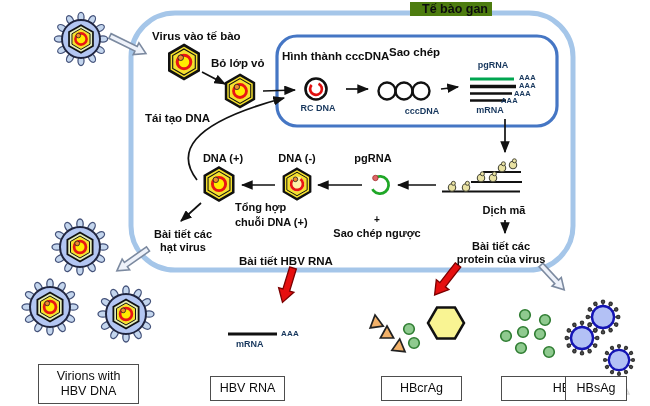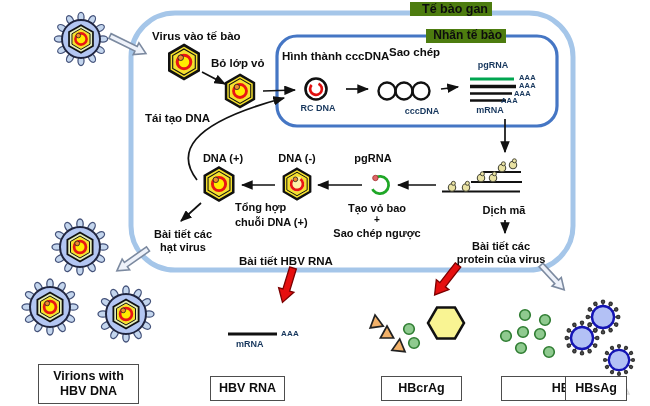--- a/index.html
+++ b/index.html
@@ -12,21 +12,21 @@
     position:absolute;font-weight:bold;color:#0d0d0d;font-size:11px;
     line-height:1.15;white-space:nowrap;text-align:right;
   }
   .center{text-align:center;}
   .mol{color:#17375d;font-size:9px;font-weight:bold;position:absolute;white-space:nowrap;}
   .aaa{color:#17375d;font-size:7.5px;font-weight:bold;position:absolute;letter-spacing:.2px;}
   .bgwhite{background:#4d7c0f;padding:0 4px;text-align:right;}
   .outbox{
     position:absolute;border:1.6px solid #4d4d4d;background:#fff;
     display:flex;align-items:center;justify-content:center;text-align:center;
-    font-weight:bold;color:#0d0d0d;font-size:12.5px;line-height:1.2;
+    font-weight:normal;color:#0d0d0d;font-size:12.5px;line-height:1.2;
   }
 </style>
 </head>
 <body>
 
 <div class="stage">
 
 <svg width="650" height="406" viewBox="0 0 650 406">
   <defs>
     <marker id="ah" viewBox="0 0 10 8" refX="9" refY="4" markerWidth="7" markerHeight="5.6" orient="auto">
@@ -240,21 +240,20 @@
   <g>
     <use href="#hbsag-def" transform="translate(603,317)"></use>
     <use href="#hbsag-def" transform="translate(582,338)"></use>
     <use href="#hbsag-def" transform="translate(619,360) scale(0.92)"></use>
   </g>
 
   <polygon points="622,379 629,394 615,394" fill="none" stroke="#d9d9d9" stroke-width="1.5"></polygon>
 </svg>
 
 <div class="lbl center bgwhite" style="left:410;left:410px;top:2px;width:74px;font-size:12.5px;">Tế bào gan</div>
-<div class="lbl center bgwhite" style="left:426px;top:29px;width:72px;font-size:12px;">Nhân tế bào</div>
 
 <div class="lbl" style="left:152px;top:30px;font-size:11.5px;">Virus vào tế bào</div>
 <div class="lbl" style="left:211px;top:57px;font-size:11.5px;">Bỏ lớp vỏ</div>
 <div class="lbl" style="left:282px;top:50px;font-size:11.5px;">Hình thành cccDNA</div>
 <div class="lbl" style="left:389px;top:46px;font-size:11.5px;">Sao chép</div>
 
 <div class="mol center" style="left:298px;top:103px;width:40px;">RC DNA</div>
 <div class="mol center" style="left:401px;top:106px;width:42px;">cccDNA</div>
 <div class="mol center" style="left:474px;top:60px;width:38px;">pgRNA</div>
 <div class="mol center" style="left:471px;top:105px;width:38px;">mRNA</div>
@@ -265,21 +264,20 @@
 
 <div class="lbl" style="left:145px;top:112px;font-size:11.5px;">Tái tạo DNA</div>
 
 <div class="lbl center" style="left:198px;top:152px;width:50px;">DNA (+)</div>
 <div class="lbl center" style="left:272px;top:152px;width:50px;">DNA (-)</div>
 <div class="lbl center" style="left:350px;top:152px;width:46px;">pgRNA</div>
 
 <div class="lbl" style="left:235px;top:201px;">Tổng hợp</div>
 <div class="lbl" style="left:235px;top:216px;">chuỗi DNA (+)</div>
 
-<div class="lbl center" style="left:330px;top:202px;width:94px;">Tạo vỏ bao</div>
 <div class="lbl center" style="left:330px;top:214px;width:94px;font-size:10px;">+</div>
 <div class="lbl center" style="left:330px;top:227px;width:94px;">Sao chép ngược</div>
 
 <div class="lbl center" style="left:470px;top:204px;width:68px;">Dịch mã</div>
 
 <div class="lbl center" style="left:140px;top:228px;width:86px;">Bài tiết các</div>
 <div class="lbl center" style="left:140px;top:241px;width:86px;">hạt virus</div>
 
 <div class="lbl" style="left:239px;top:255px;font-size:11.5px;">Bài tiết HBV RNA</div>
 

